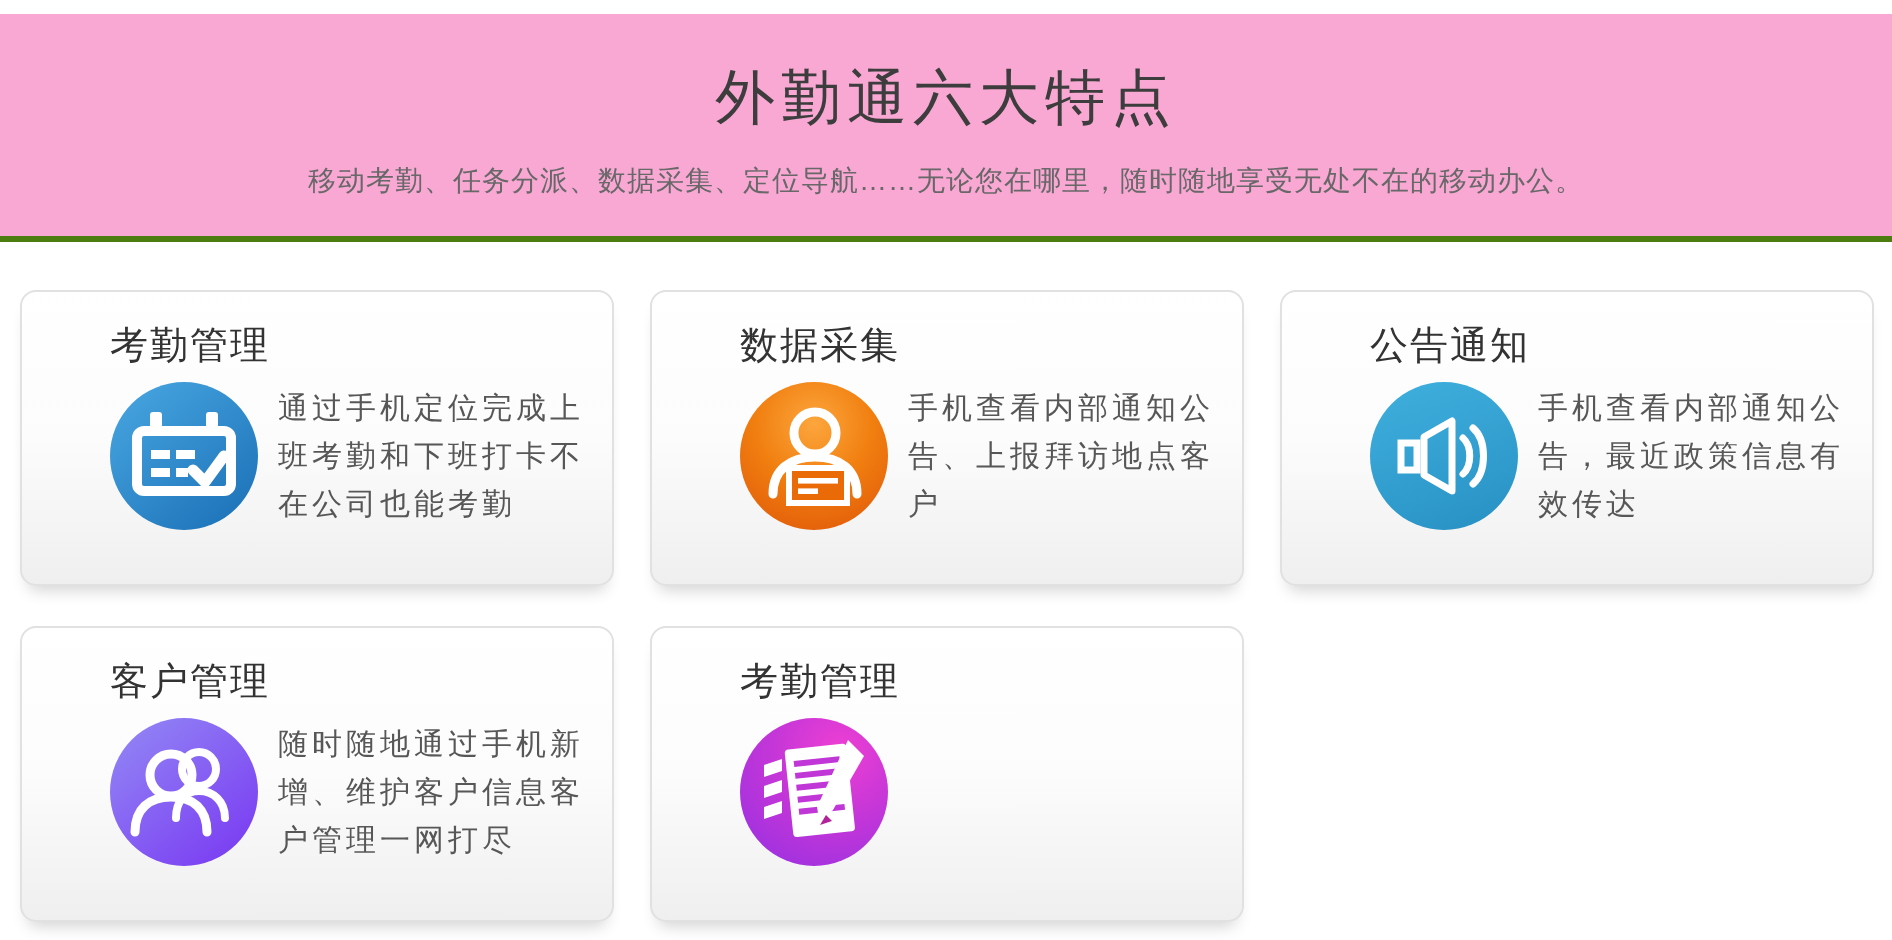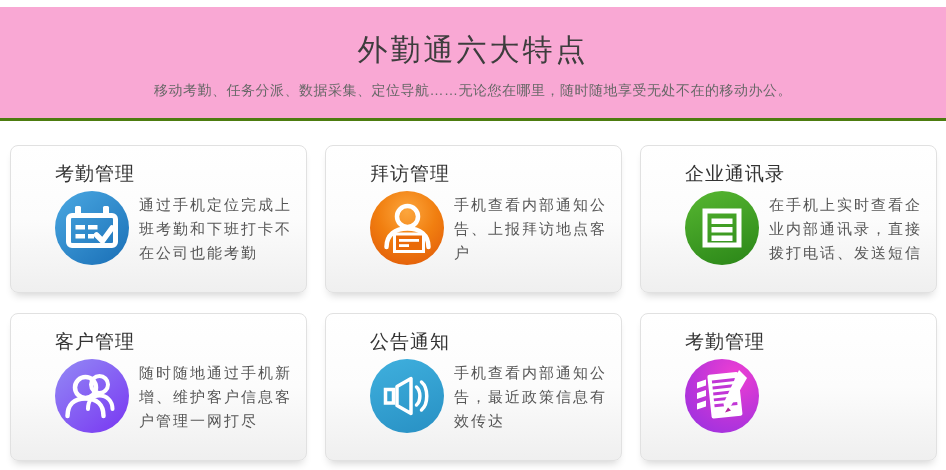--- a/index.html
+++ b/index.html
@@ -71,77 +71,63 @@
           <rect x="20.5" y="43" width="9.5" height="4.5" fill="#fff"></rect>
           <rect x="33" y="43" width="6" height="4.5" fill="#fff"></rect>
           <path d="M41.5 44 L47.5 50 L57 37" fill="none" stroke="#fff" stroke-width="5.5" stroke-linecap="round" stroke-linejoin="round"></path>
         </svg>
       </div>
       <p class="card-desc">通过手机定位完成上班考勤和下班打卡不在公司也能考勤</p>
     </div>
   </div>
 
   <div class="card">
-    <h3 class="card-title">拜访管理</h3>
+    <h3 class="card-title">数据采集</h3>
     <div class="card-body">
       <div class="icon-circle" style="background: radial-gradient(circle at 50% 28%, rgb(252, 166, 61) 0%, rgb(241, 127, 16) 45%, rgb(223, 85, 8) 100%);">
         <svg width="74" height="74" viewBox="0 0 74 74">
           <circle cx="37.5" cy="25.5" r="10.5" fill="none" stroke="#fff" stroke-width="4.5"></circle>
           <path d="M16.5 56 C16.5 44 25 37.5 37.5 37.5 C50 37.5 58.5 44 58.5 56" fill="none" stroke="#fff" stroke-width="4.5" stroke-linecap="round"></path>
           <rect x="24.5" y="43" width="29" height="17.5" fill="#ea6a08" stroke="#fff" stroke-width="3"></rect>
           <rect x="29" y="48" width="20" height="2.8" fill="#fff"></rect>
           <rect x="29" y="53.2" width="10" height="2.8" fill="#fff"></rect>
         </svg>
       </div>
       <p class="card-desc">手机查看内部通知公告、上报拜访地点客户</p>
     </div>
   </div>
 
+
   <div class="card">
-    <h3 class="card-title">企业通讯录</h3>
+    <h3 class="card-title">公告通知</h3>
     <div class="card-body">
-      <div class="icon-circle" style="background: linear-gradient(160deg, rgb(87, 183, 49) 0%, rgb(46, 138, 26) 90%);">
+      <div class="icon-circle" style="background: linear-gradient(160deg, rgb(63, 176, 222) 0%, rgb(42, 147, 198) 90%);">
         <svg width="74" height="74" viewBox="0 0 74 74">
-          <rect x="20" y="20" width="34" height="34" fill="none" stroke="#fff" stroke-width="5"></rect>
-          <rect x="26.5" y="27.5" width="21" height="5.5" fill="#fff"></rect>
-          <rect x="26.5" y="36" width="21" height="5.5" fill="#fff"></rect>
-          <rect x="26.5" y="44.5" width="21" height="5.5" fill="#fff"></rect>
+          <rect x="15.5" y="30.5" width="8" height="13.5" fill="none" stroke="#fff" stroke-width="3.5"></rect>
+          <polygon points="27,27.5 41,19.5 41,54.5 27,46.5" fill="none" stroke="#fff" stroke-width="3.5" stroke-linejoin="round"></polygon>
+          <path d="M46.5 28 C51 32 51 42 46.5 46" fill="none" stroke="#fff" stroke-width="3.5" stroke-linecap="round"></path>
+          <path d="M51.5 23 C58.5 29 58.5 45 51.5 51" fill="none" stroke="#fff" stroke-width="3.5" stroke-linecap="round"></path>
         </svg>
       </div>
-      <p class="card-desc">在手机上实时查看企业内部通讯录，直接拨打电话、发送短信</p>
+      <p class="card-desc">手机查看内部通知公告，最近政策信息有效传达</p>
     </div>
   </div>
 
   <div class="card">
     <h3 class="card-title">客户管理</h3>
     <div class="card-body">
       <div class="icon-circle" style="background: linear-gradient(140deg, rgb(147, 138, 245) 0%, rgb(123, 62, 242) 90%);">
         <svg width="74" height="74" viewBox="0 0 74 74">
           <circle cx="44.5" cy="25.5" r="8.5" fill="none" stroke="#fff" stroke-width="4"></circle>
           <path d="M33 50 C33 41.5 37.5 36.5 44.5 36.5 C51.5 36.5 57.5 41.5 57.5 50" fill="none" stroke="#fff" stroke-width="4" stroke-linecap="round"></path>
           <circle cx="30.5" cy="28.5" r="10.5" fill="none" stroke="#fff" stroke-width="4.5"></circle>
           <path d="M12.5 57 C12.5 45.5 19.5 39.5 30.5 39.5 C41.5 39.5 48.5 45.5 48.5 57" fill="none" stroke="#fff" stroke-width="4.5" stroke-linecap="round"></path>
         </svg>
       </div>
       <p class="card-desc">随时随地通过手机新增、维护客户信息客户管理一网打尽</p>
-    </div>
-  </div>
-
-  <div class="card">
-    <h3 class="card-title">公告通知</h3>
-    <div class="card-body">
-      <div class="icon-circle" style="background: linear-gradient(160deg, rgb(63, 176, 222) 0%, rgb(42, 147, 198) 90%);">
-        <svg width="74" height="74" viewBox="0 0 74 74">
-          <rect x="15.5" y="30.5" width="8" height="13.5" fill="none" stroke="#fff" stroke-width="3.5"></rect>
-          <polygon points="27,27.5 41,19.5 41,54.5 27,46.5" fill="none" stroke="#fff" stroke-width="3.5" stroke-linejoin="round"></polygon>
-          <path d="M46.5 28 C51 32 51 42 46.5 46" fill="none" stroke="#fff" stroke-width="3.5" stroke-linecap="round"></path>
-          <path d="M51.5 23 C58.5 29 58.5 45 51.5 51" fill="none" stroke="#fff" stroke-width="3.5" stroke-linecap="round"></path>
-        </svg>
-      </div>
-      <p class="card-desc">手机查看内部通知公告，最近政策信息有效传达</p>
     </div>
   </div>
 
   <div class="card">
     <h3 class="card-title">考勤管理</h3>
     <div class="card-body">
       <div class="icon-circle" style="background: radial-gradient(circle at 68% 22%, rgb(238, 63, 211) 0%, rgb(196, 54, 216) 45%, rgb(147, 48, 226) 100%);">
         <svg width="74" height="74" viewBox="0 0 74 74">
           <g transform="rotate(-6 37 37)">
             <rect x="24.5" y="14.5" width="31" height="44" rx="2" fill="#fff"></rect>

